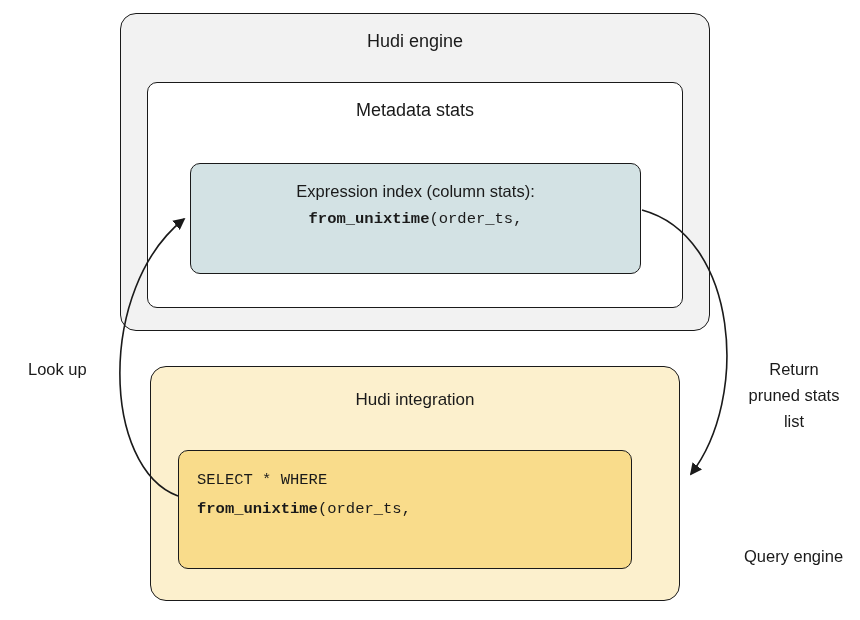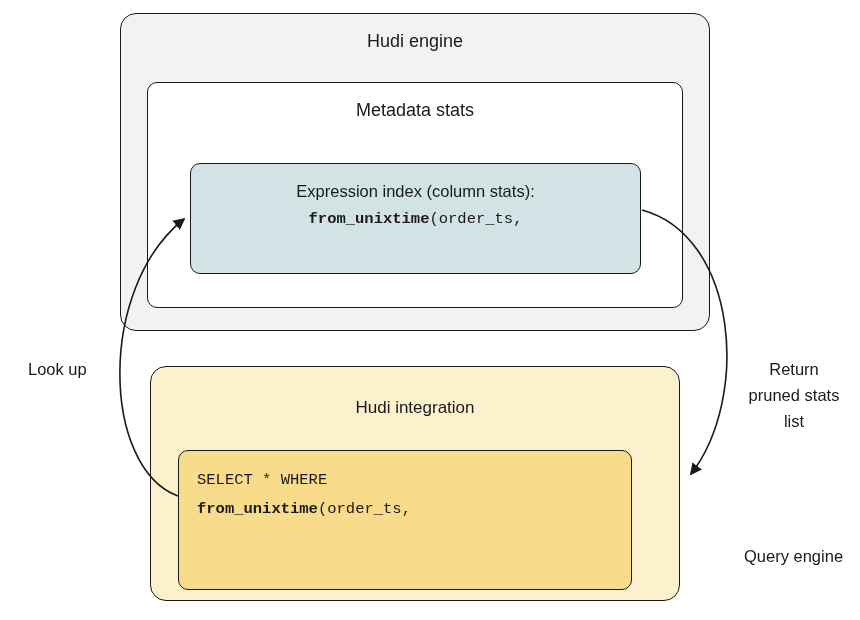--- a/index.html
+++ b/index.html
@@ -31,27 +31,27 @@
     border-radius:10px;
     text-align:center;
     padding-top:13px;
   }
   .integration {
     left:150px; top:366px; width:530px; height:235px;
     background:var(--integration-fill, #fcf0cd);
     border-radius:16px;
   }
   .query {
-    left:178px; top:450px; width:454px; height:140px;
+    left:178px; top:450px; width:454px; height:119px;
     background:var(--query-fill, #f9dc8b);
     border-radius:10px;
     padding:15px 0 0 18px;
   }
   .box-title { text-align:center; padding-top:17px; font-size:18px; }
-  .integration .box-title { padding-top:31px; font-size:17px; }
+  .integration .box-title { padding-top:23px; font-size:17px; }
   .expr-label { font-size:16.5px; line-height:28px;text-align:center; }
   .code {
     font-family:Liberation Mono, monospace;
     font-size:15.5px;
     line-height:28px;
     white-space:pre;
   }
   .query .code { line-height:29px; }
   .b { font-weight:bold; }
   .label { position:absolute; font-size:16.5px; color:#1a1a1a; }

